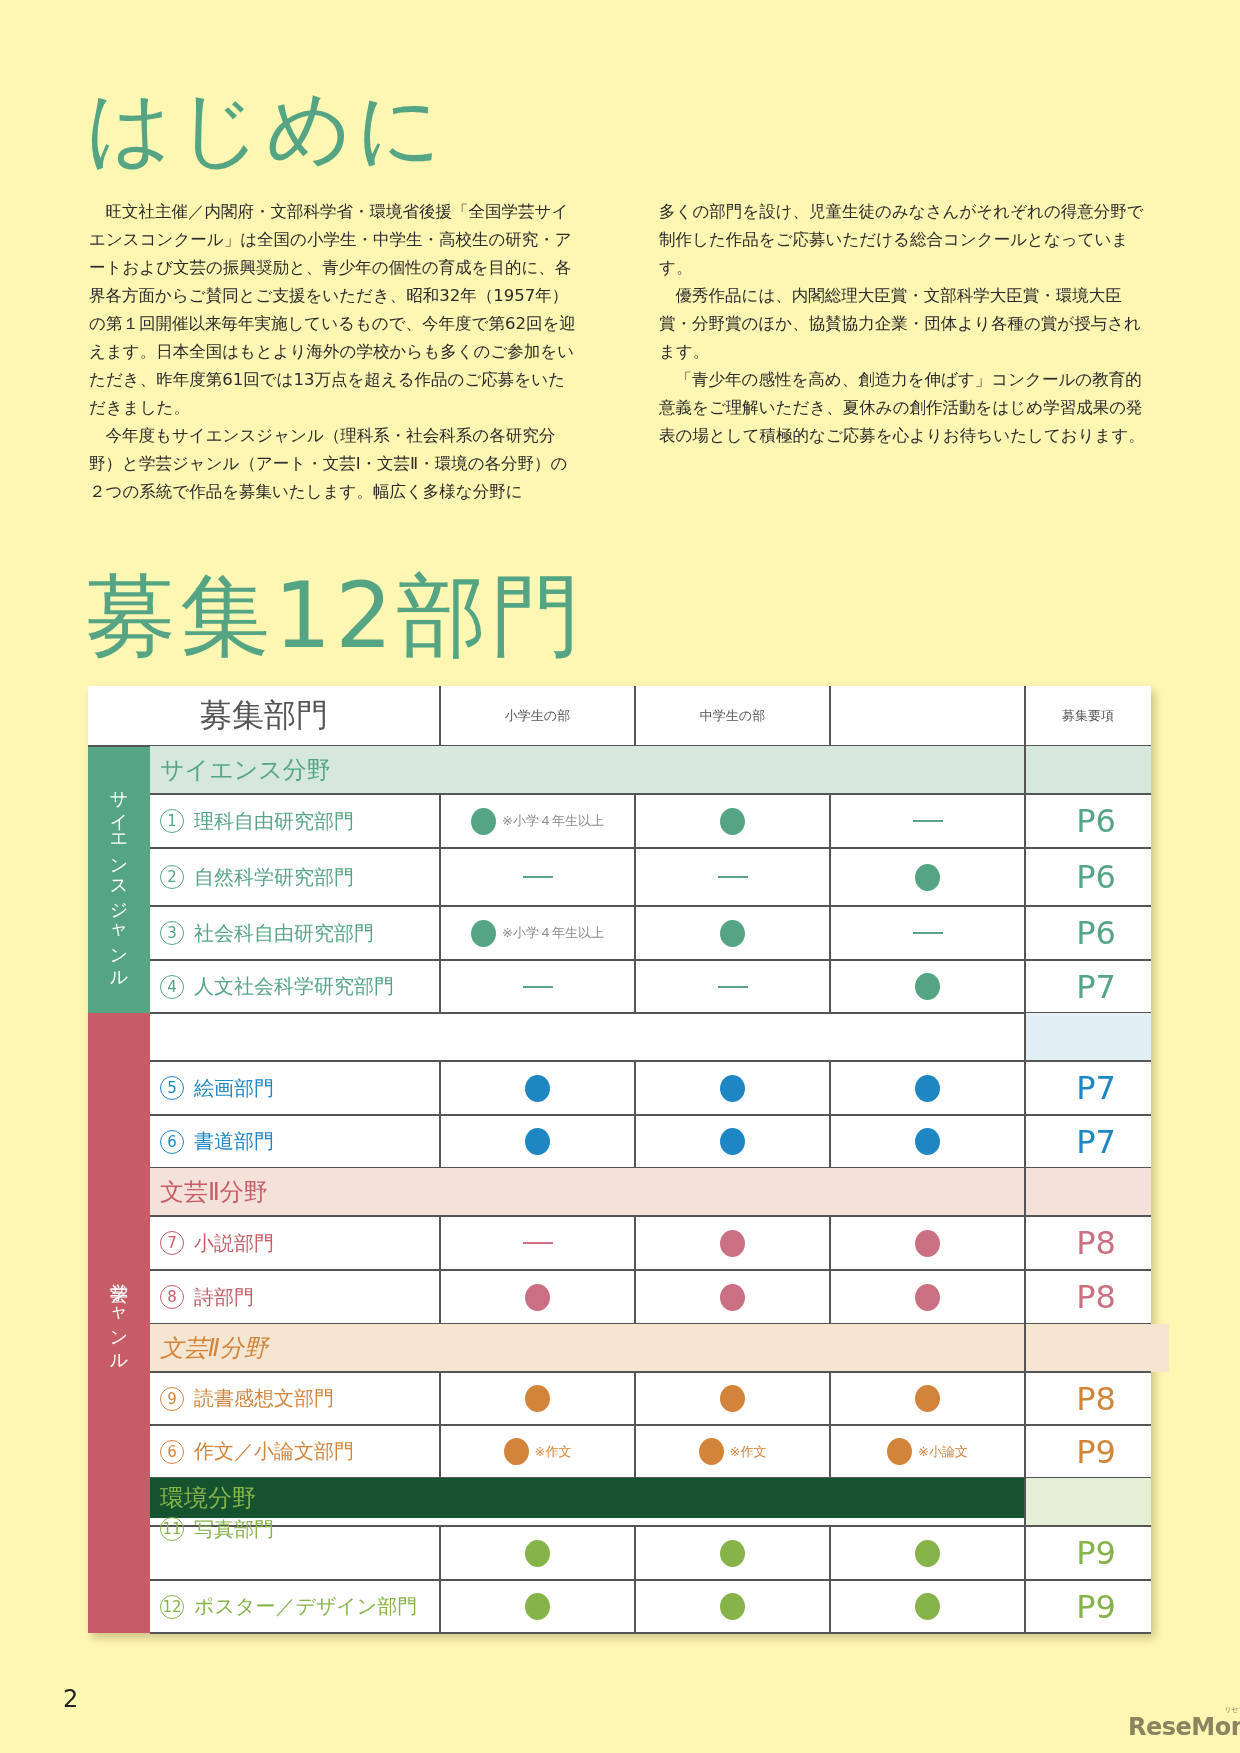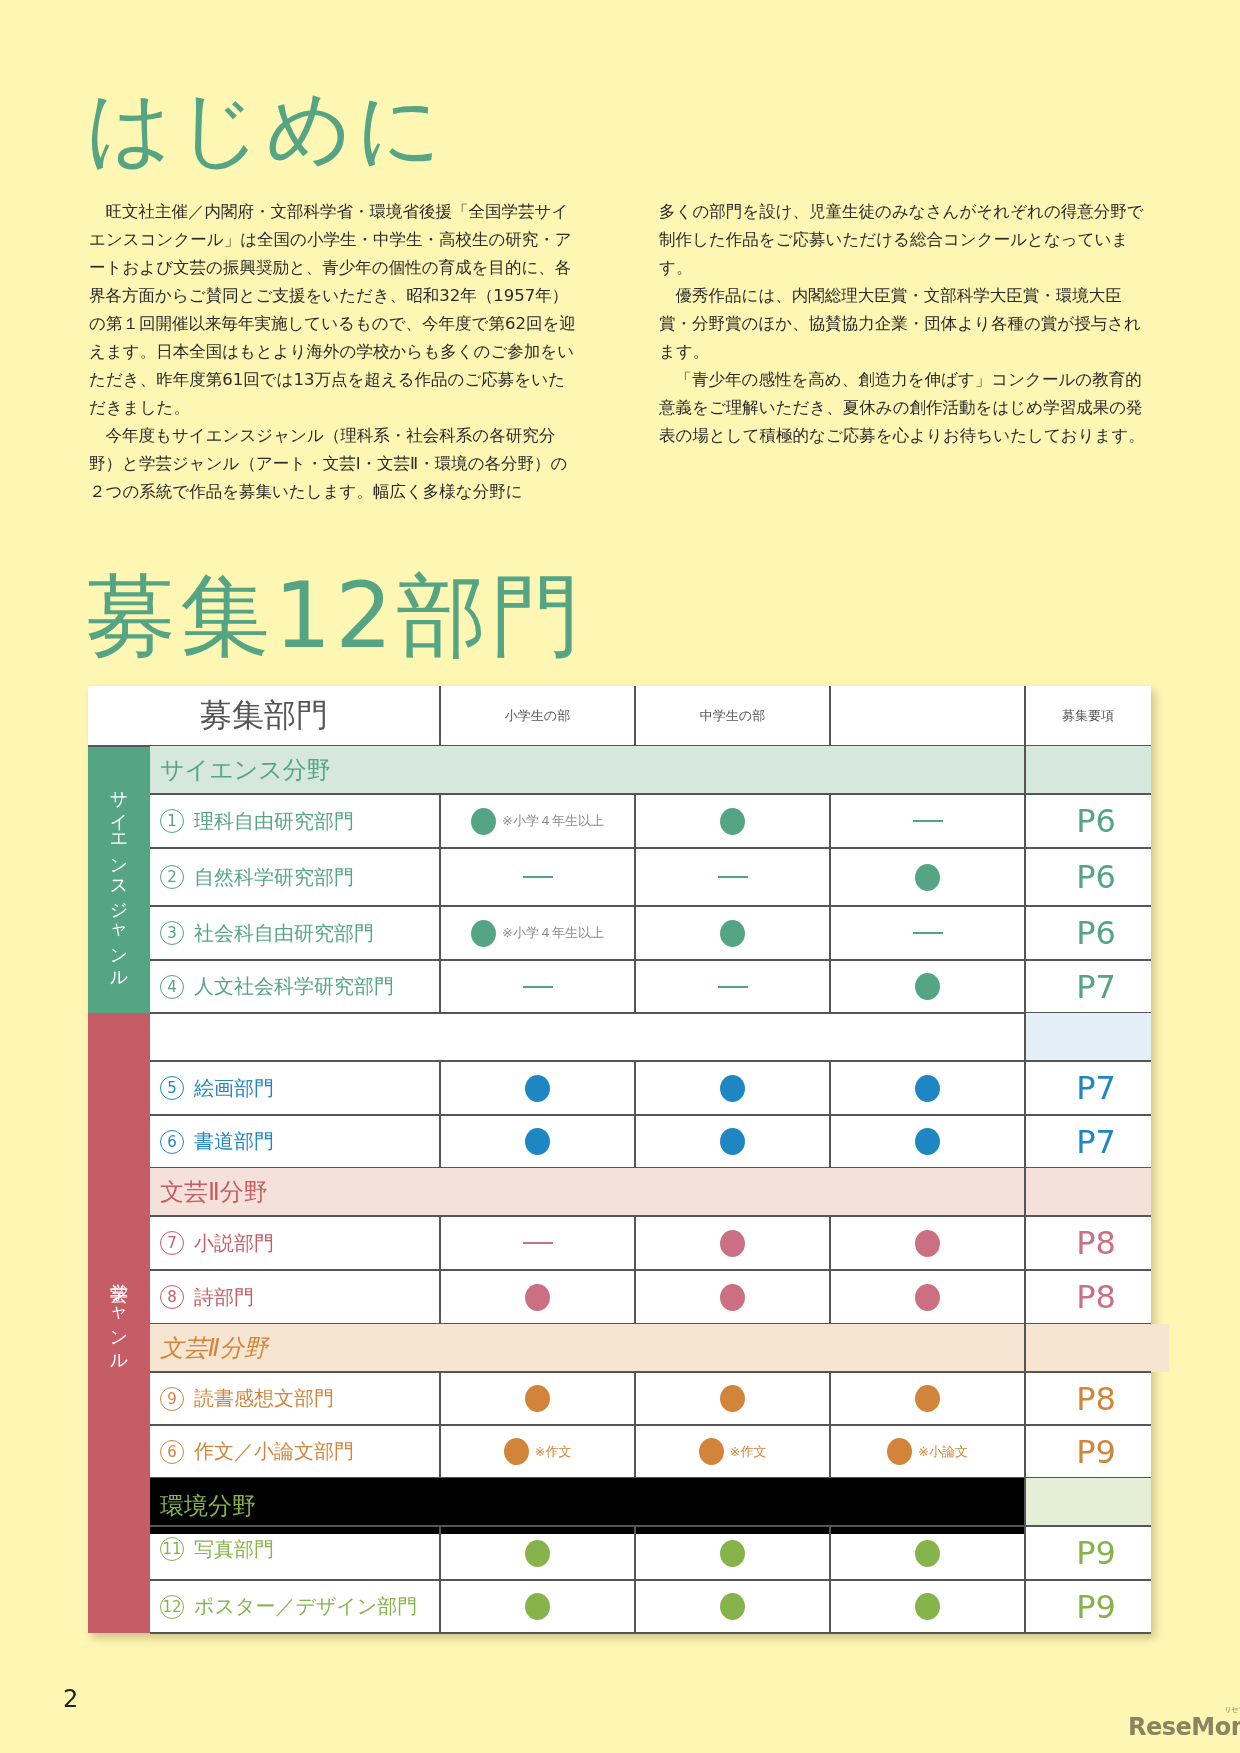--- a/index.html
+++ b/index.html
@@ -272,25 +272,25 @@
     </div>
     <div class="vline" style="left:546px;top:739px;height:53px;"></div>
     <div class="cell" style="left:742px;top:739px;width:195px;height:53px;">
       <span class="dot" style="background:#d3843b;"></span>
       <span class="note" style="color:#d3843b;">※小論文</span>
     </div>
     <div class="vline" style="left:741px;top:739px;height:53px;"></div>
     <div class="vline" style="left:936px;top:739px;height:53px;"></div>
     <div class="cell page" style="left:937px;top:739px;width:126px;height:53px;color:#d3843b;">P9</div>
     <div class="hline" style="left:62px;top:791px;width:1001px;"></div>
-    <div class="cell field" style="left:62px;top:792px;width:875px;height:56px;background:#000000;color:#87b34b;">環境分野</div>
+    <div class="cell field" style="left:62px;top:792px;width:875px;height:40px;background:#14532d;color:#87b34b;">環境分野</div>
     <div class="cell" style="left:937px;top:792px;width:126px;height:48px;background:#e5efd6;"></div>
     <div class="vline" style="left:936px;top:792px;height:48px;"></div>
     <div class="hline" style="left:62px;top:839px;width:1001px;"></div>
-    <div class="cell item" style="left:62px;top:836px;width:290px;height:54px;color:#87b34b;">
+    <div class="cell item" style="left:62px;top:816px;width:290px;height:54px;color:#87b34b;">
       <span class="num">11</span>
       <span>写真部門</span>
     </div>
     <div class="cell" style="left:352px;top:840px;width:195px;height:54px;">
       <span class="dot" style="background:#87b34b;"></span>
     </div>
     <div class="vline" style="left:351px;top:840px;height:54px;"></div>
     <div class="cell" style="left:547px;top:840px;width:195px;height:54px;">
       <span class="dot" style="background:#87b34b;"></span>
     </div>

